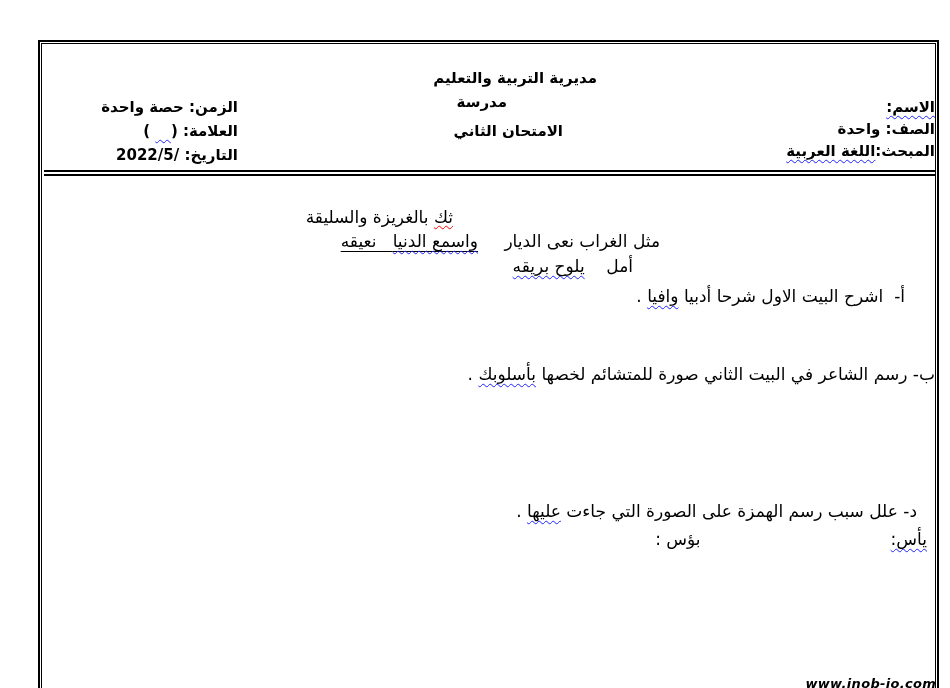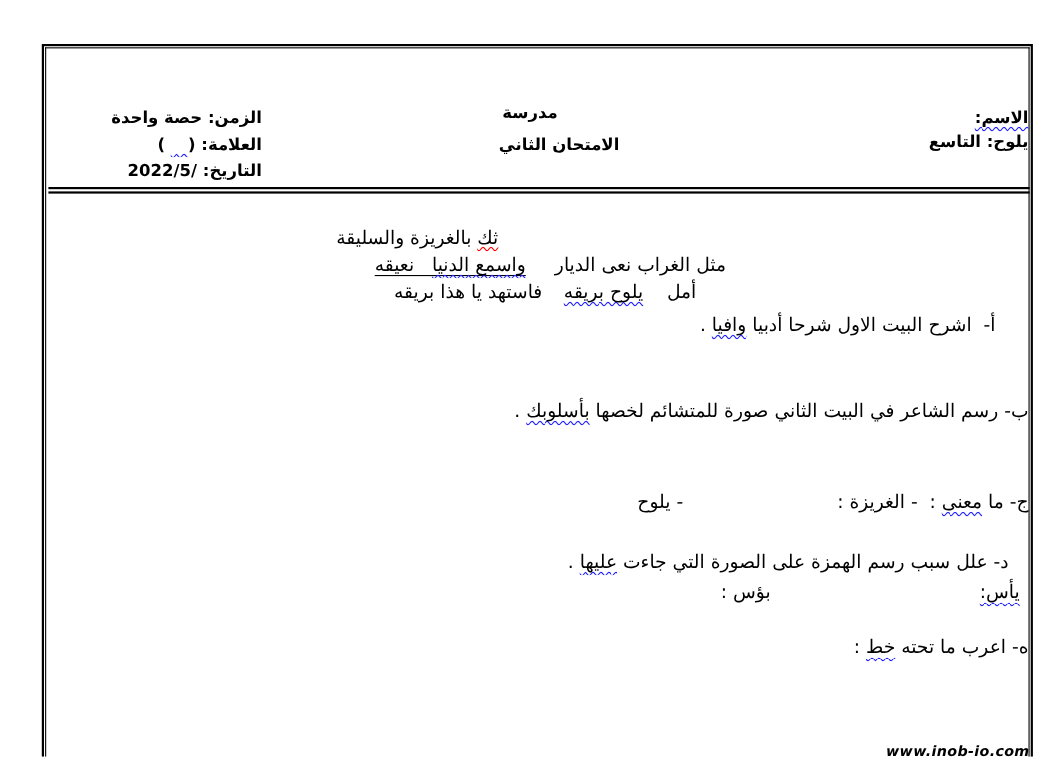--- a/index.html
+++ b/index.html
@@ -34,46 +34,45 @@
 </head>
 <body>
 
 <div class="page">
 
   <div class="frame">
     <div class="frame-inner"></div>
   </div>
   <div class="header-divider"></div>
 
+  <div class="t hdr" dir="rtl" style="top:69px;right:353px">مديرية التربية والتعليم</div>
   <div class="t hdr" dir="rtl" style="top:93px;right:443px">مدرسة</div>
   <div class="t hdr" dir="rtl" style="top:122px;right:387px">الامتحان الثاني</div>
 
   <div class="t hdr" dir="rtl" style="top:98px;right:15px"><span class="sq-blue">الاسم:</span></div>
-  <div class="t hdr" dir="rtl" style="top:120px;right:15px">يلوح: التاسع</div>
+  <div class="t hdr" dir="rtl" style="top:120px;right:15px">الصف: واحدة</div>
+  <div class="t hdr" dir="rtl" style="top:142px;right:15px">المبحث:<span class="sq-blue">اللغة العربية</span></div>
 
   <div class="t hdr" dir="rtl" style="top:98px;right:712px">الزمن: حصة واحدة</div>
   <div class="t hdr" dir="rtl" style="top:122px;right:712px">العلامة: (<span class="sq-blue">&nbsp;&nbsp;&nbsp;</span>&nbsp;)</div>
   <div class="t hdr" dir="rtl" style="top:146px;right:712px">التاريخ:  /2022/5</div>
 
 
   <div class="t body-txt" dir="rtl" style="top:207px;right:497px"><span class="sq-red">ثك</span> بالغريزة والسليقة</div>
 
   <div class="t body-txt" dir="rtl" style="top:231px;right:290px">مثل الغراب نعى الديار</div>
   <div class="t body-txt" dir="rtl" style="top:231px;right:472px"><span class="sq-solid"><span class="sq-blue">واسمع الدنيا</span></span><span class="sq-solid">&nbsp;&nbsp;&nbsp;نعيقه</span></div>
 
   <div class="t body-txt" dir="rtl" style="top:256px;right:317px">أمل&nbsp;&nbsp;&nbsp;&nbsp;<span class="sq-blue">يلوح بريقه</span></div>
-  <div class="t body-txt" dir="rtl" style="top:256px;right:457px">فاستهد يا هذا بريقه</div>
 
   <div class="t body-txt" dir="rtl" style="top:286px;right:45px">أ-&nbsp;&nbsp;اشرح البيت الاول شرحا أدبيا <span class="sq-blue">وافيا</span> .</div>
 
   <div class="t body-txt" dir="rtl" style="top:364px;right:15px">ب- رسم الشاعر في البيت الثاني صورة للمتشائم لخصها <span class="sq-blue">بأسلوبك</span> .</div>
 
-  <div class="t body-txt" dir="rtl" style="top:447px;right:15px">ج- ما <span class="sq-blue">معنى</span> :&nbsp; - الغريزة :<span style="display: inline-block; width: 140px;"></span>- يلوح</div>
 
   <div class="t body-txt" dir="rtl" style="top:501px;right:33px">د- علل سبب رسم الهمزة على الصورة التي جاءت <span class="sq-blue">عليها</span> .</div>
 
   <div class="t body-txt" dir="rtl" style="top:529px;right:23px"><span class="sq-blue">يأس:</span><span style="display: inline-block; width: 190px;"></span>بؤس :</div>
 
-  <div class="t body-txt" dir="rtl" style="top:579px;right:15px">ه- اعرب ما تحته <span class="sq-blue">خط</span> :</div>
 
   <div class="t watermark" dir="ltr" style="top:676px;right:14px">www.inob-io.com</div>
 
 </div>
 
 </body></html>

